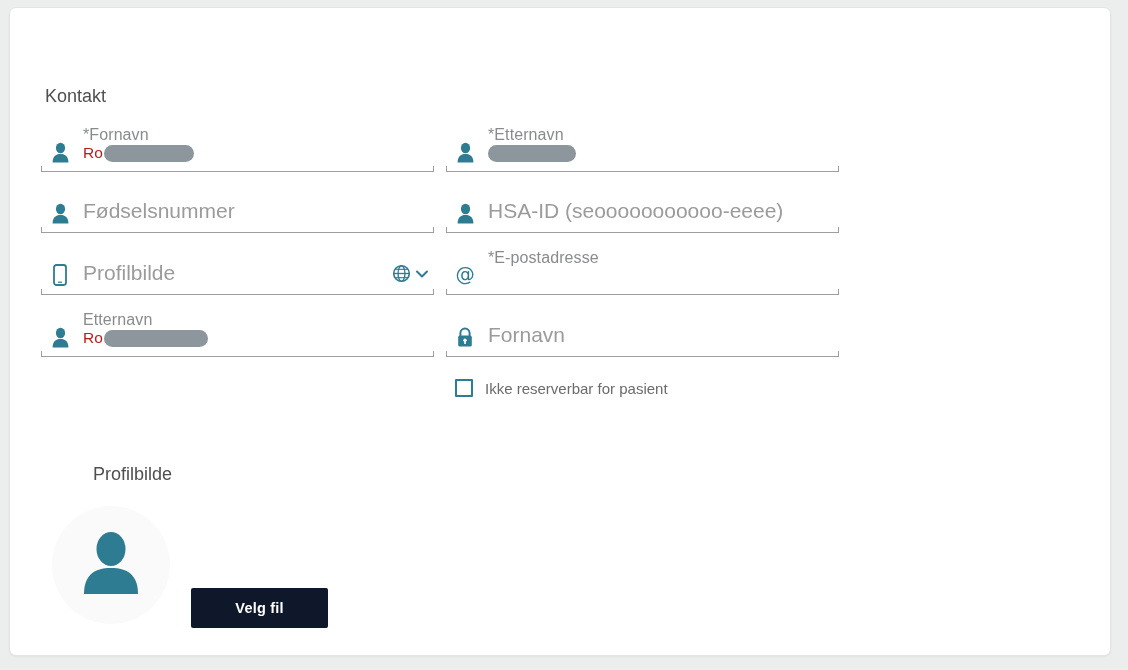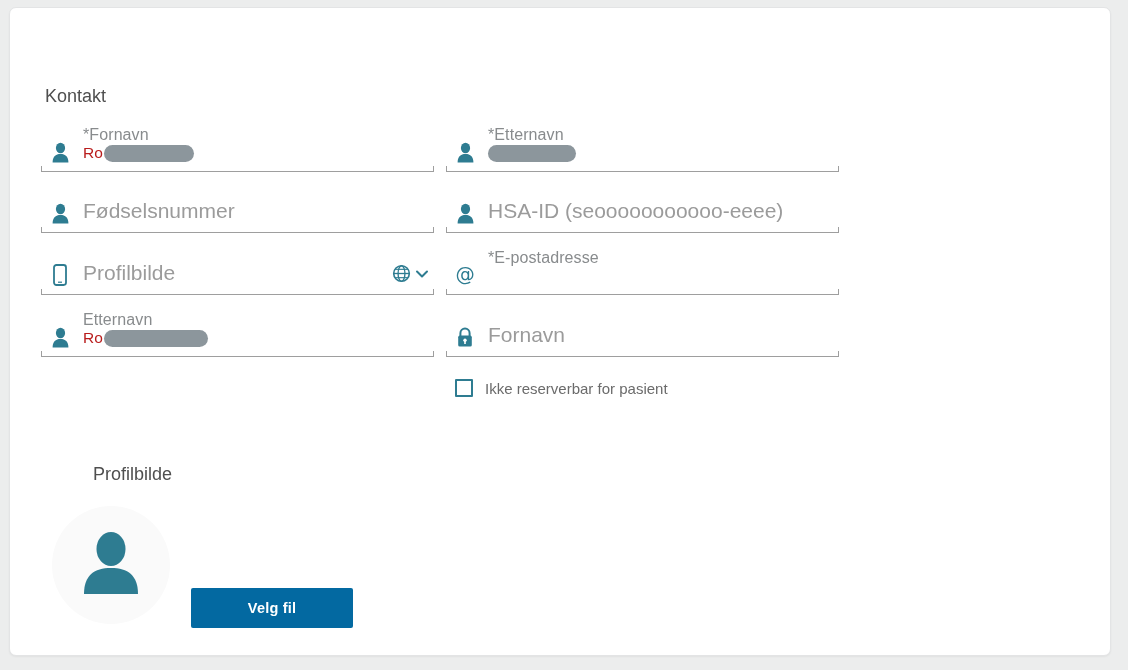--- a/index.html
+++ b/index.html
@@ -176,23 +176,23 @@
     background: #fafafa;
     display: flex;
     align-items: center;
     justify-content: center;
   }
 
   .btn-velg {
     position: absolute;
     left: 181px;
     top: 580px;
-    width: 162px;
+    width: 137px;
     height: 40px;
-    background: #0369a1;
+    background: #0f172a;
     color: #ffffff;
     border: none;
     border-radius: 2px;
     font-family: "Liberation Sans", "DejaVu Sans", sans-serif;
     font-size: 14.5px;
     font-weight: bold;
     letter-spacing: 0.2px;
     cursor: pointer;
   }
 </style>

